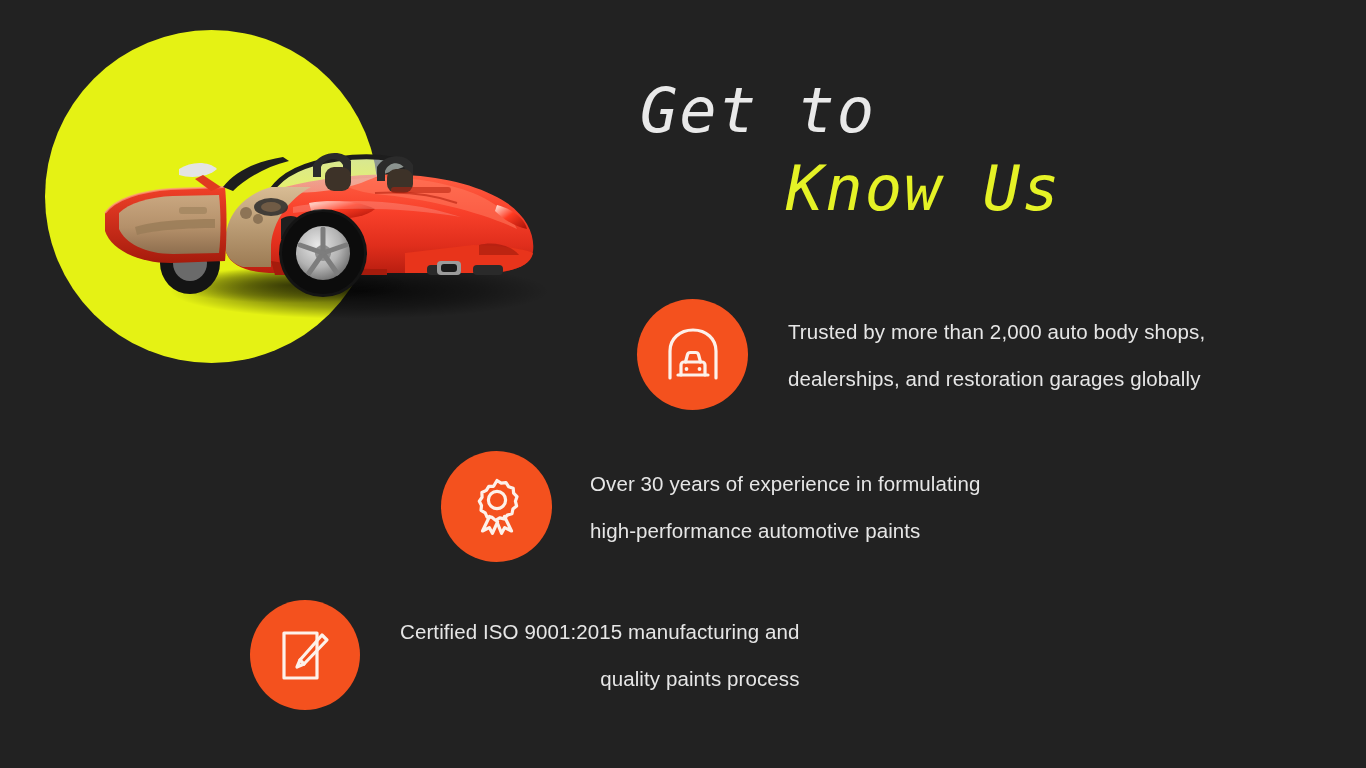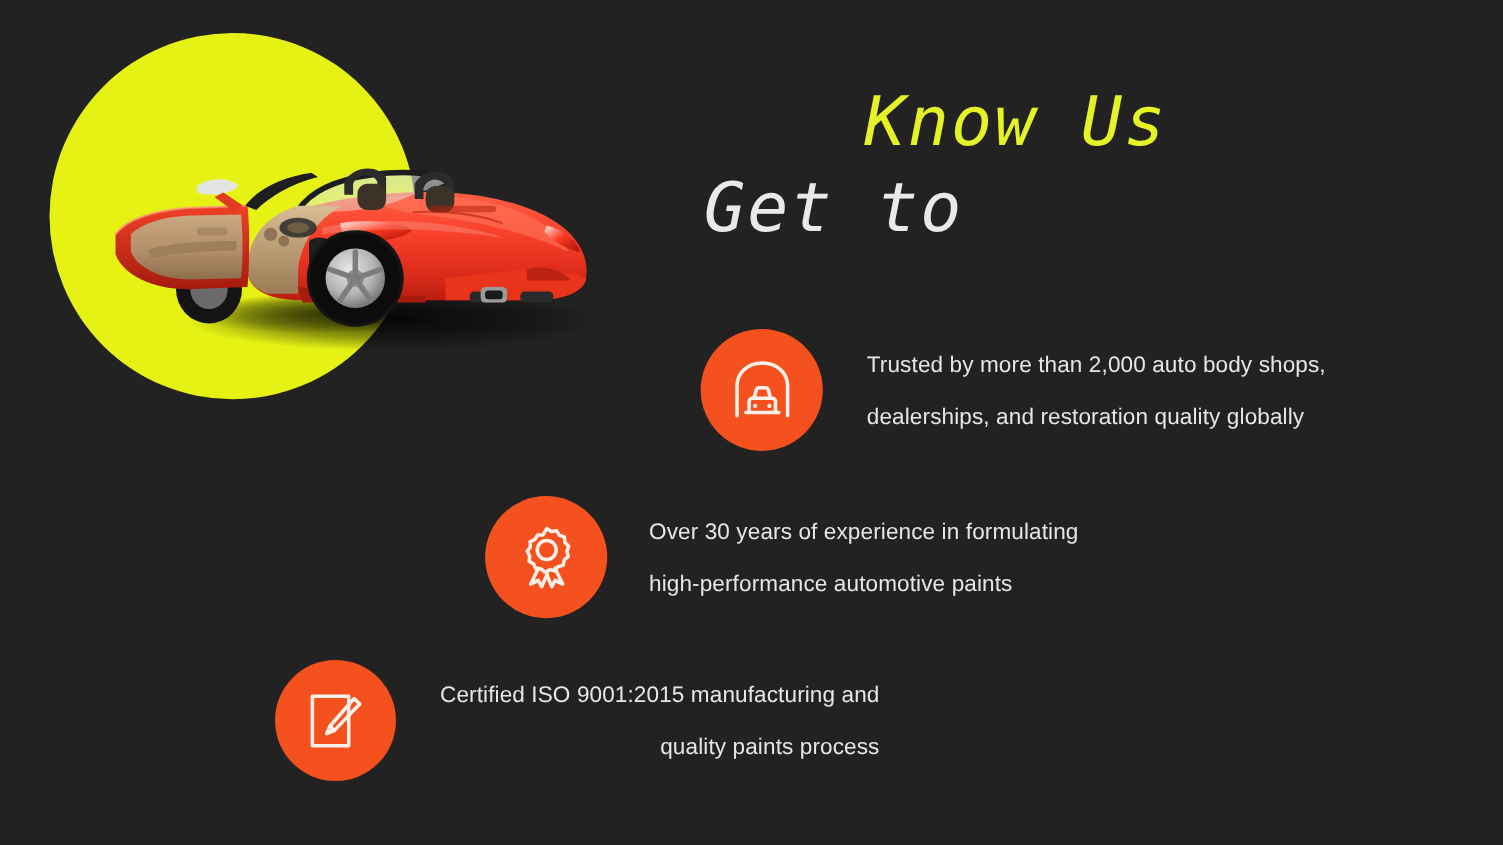--- a/index.html
+++ b/index.html
@@ -248,42 +248,42 @@
         </g>
 
         <path d="M404 150 C418 146, 436 150, 444 160 L404 160 Z" fill="#8F1408" opacity="0.5"></path>
 
         <path d="M218 112 C268 102, 330 104, 386 122 C340 114, 272 110, 218 118 Z" fill="#FFFFFF" opacity="0.18"></path>
       </svg>
     </div>
   </div>
 
   <div id="heading">
+    <div class="head-line" id="head-line-1">Get to</div>
     <div class="head-line" id="head-line-2">Know Us</div>
-    <div class="head-line" id="head-line-1">Get to</div>
   </div>
 
   <div class="feature" id="feature-0">
     <div class="feature-icon-circle">
       <svg width="62" height="62" viewBox="0 0 62 62" xmlns="http://www.w3.org/2000/svg" fill="none" stroke="#FDF1EA" stroke-width="3.2" stroke-linecap="round" stroke-linejoin="round">
 
         <path d="M8 54 L8 27 C8 15 17.5 6 31 6 C44.5 6 54 15 54 27 L54 54"></path>
 
         <path d="M19 51 L19 41 C19 39.3 20.3 38 22 38 L40 38 C41.7 38 43 39.3 43 41 L43 51"></path>
         <path d="M16 51 L46 51"></path>
 
         <path d="M23.5 38 L25.5 30.5 C25.9 29.2 27 28.5 28.2 28.5 L33.8 28.5 C35 28.5 36.1 29.2 36.5 30.5 L38.5 38"></path>
 
         <circle cx="24.5" cy="45" r="1.9" fill="#FDF1EA" stroke="none"></circle>
         <circle cx="37.5" cy="45" r="1.9" fill="#FDF1EA" stroke="none"></circle>
       </svg>
     </div>
     <div class="feature-text">
       <span class="ln">Trusted by more than 2,000 auto body shops,</span>
-      <span class="ln">dealerships, and restoration quality globally</span>
+      <span class="ln">dealerships, and restoration garages globally</span>
     </div>
   </div>
 
   <div class="feature" id="feature-1">
     <div class="feature-icon-circle">
       <svg width="62" height="62" viewBox="0 0 62 62" xmlns="http://www.w3.org/2000/svg" fill="none" stroke="#FDF1EA" stroke-width="3.2" stroke-linecap="round" stroke-linejoin="round">
 
         <path d="M31 4.5 L35.2 7.2 L40 6.6 L42.6 10.7 L47.2 12.2 L47.6 17.1 L51 20.6
                  L49.4 25.2 L50.6 29.9 L46.9 33 L46 37.8 L41.3 39.1 L38.3 42.9
                  L33.7 41.9 L29.6 44.4 L25.9 41.2 L21.1 41.2 L19.2 36.8 L15 34.3

